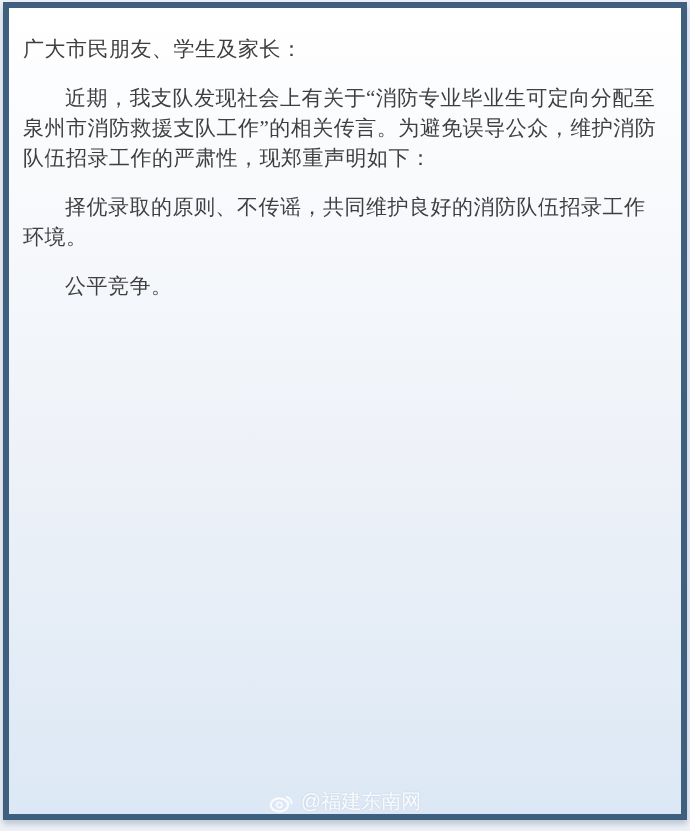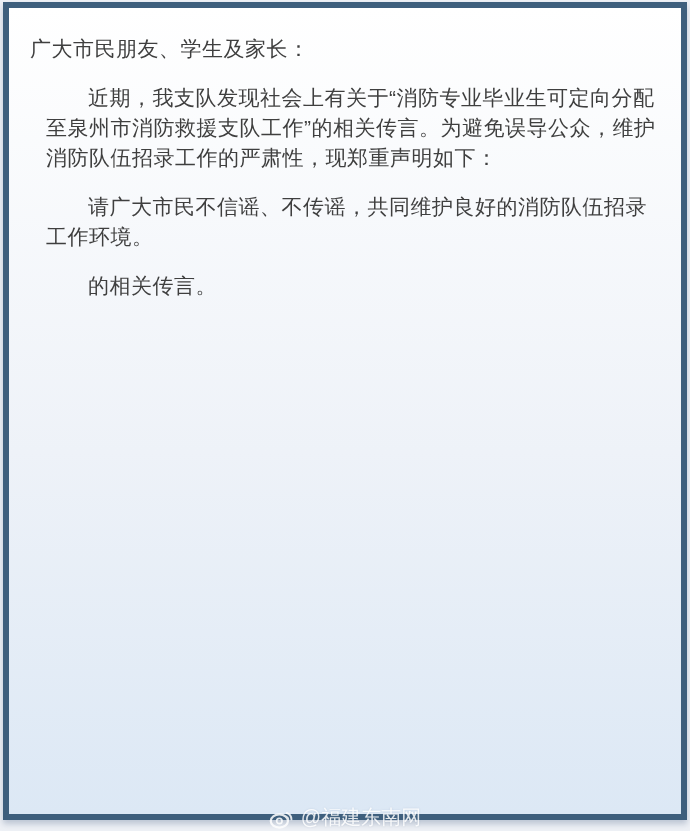--- a/index.html
+++ b/index.html
@@ -10,48 +10,49 @@
   }
   .page{position:relative;width:690px;height:831px;}
   .notice-card{
     position:absolute;top:2px;left:3px;right:3px;bottom:11px;
     border:6px solid var(--border,#3e5f7d);
     background:linear-gradient(180deg,var(--bg_top,#ffffff) 0%,#eef2f8 55%,var(--bg_bottom,#dce8f5) 100%);
     box-shadow:0 4px 6px rgba(95,115,145,.35);
     box-sizing:border-box;
   }
   .content{
-    padding:26px 24px 0 21px;
+    padding:26px 24px 0 14px;
     font-size:21px;line-height:30px;
     color:var(--text,#3f3f3f);
     letter-spacing:0.5px;
+    font-family:Liberation Serif, serif;
   }
   .salutation{margin:0;}
-  .para{margin:19px 0 0 16px;text-indent:2em;}
+  .para{margin:19px 0 0 0;text-indent:2em;}
   .watermark{
-    position:absolute;bottom:0;left:50%;transform:translateX(-50%);
+    position:absolute;bottom:16px;left:50%;transform:translateX(-50%);
     display:flex;align-items:center;gap:5px;
     color:var(--watermark,#ffffff);opacity:.85;
     font-size:20px;white-space:nowrap;
     text-shadow:0 0 2px rgba(120,140,170,.35);
     z-index:3;
   }
   .weibo-glyph{display:inline-block;width:27px;height:25px;}
   .weibo-glyph svg{display:block;}
 </style>
 </head>
 <body style="--border: #3e5f7d; --bg_top: #ffffff; --bg_bottom: #dce8f5; --outer_bg: #eef1f6; --text: #3f3f3f; --watermark: #ffffff;">
 
 <div class="page">
   <div class="notice-card">
     <div class="content">
       <p class="salutation">广大市民朋友、学生及家长：</p>
       <p class="para">近期，我支队发现社会上有关于“消防专业毕业生可定向分配至泉州市消防救援支队工作”的相关传言。为避免误导公众，维护消防队伍招录工作的严肃性，现郑重声明如下：</p>
-      <p class="para">请广大市民不信谣、不传谣，共同维护良好的消防队伍招录工作环境。</p>
-      <p class="para">的相关传言。</p>
+      <p class="para">择优录取的原则、不传谣，共同维护良好的消防队伍招录工作环境。</p>
+      <p class="para">公平竞争。</p>
 
     </div>
   </div>
 
   <div class="watermark">
     <span class="weibo-glyph">
       <svg width="27" height="25" viewBox="0 0 27 25" fill="none" xmlns="http://www.w3.org/2000/svg">
         <ellipse cx="10.5" cy="16" rx="8.6" ry="6.6" stroke="currentColor" stroke-width="2.2"></ellipse>
         <circle cx="10.5" cy="16" r="2.7" stroke="currentColor" stroke-width="1.7"></circle>
         <path d="M18 8 a7 7 0 0 1 4.6 6.4" stroke="currentColor" stroke-width="1.9" stroke-linecap="round"></path>

